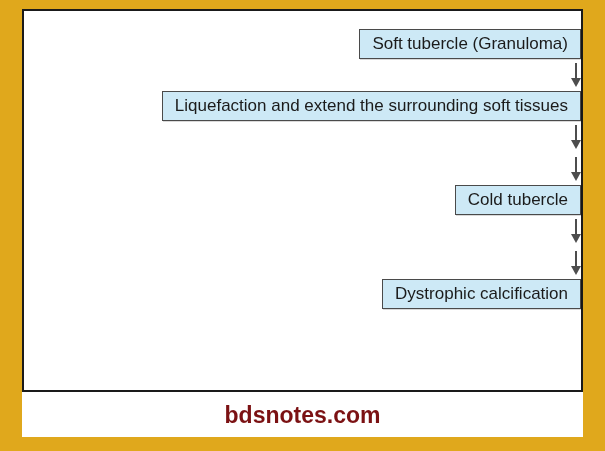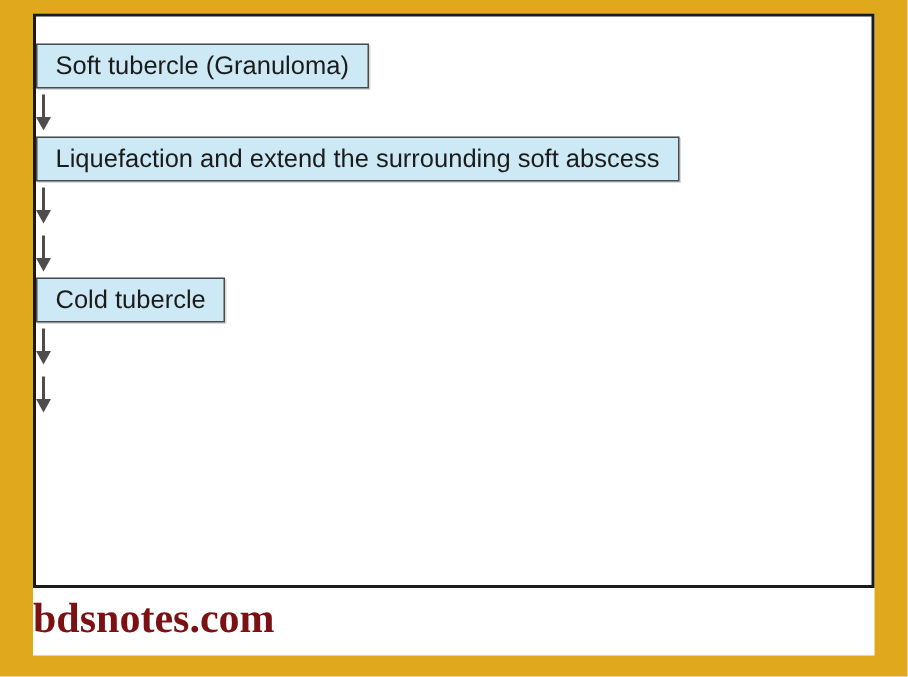--- a/index.html
+++ b/index.html
@@ -26,21 +26,21 @@
     position: absolute;
     top: 0;
     left: 0;
     right: 0;
     height: 383px;
     border: 2px solid #1a1a1a;
     background: #ffffff;
     box-sizing: border-box;
     display: flex;
     flex-direction: column;
-    align-items: flex-start;
+    align-items: flex-end;
     padding-top: 18px;
   }
   .node {
     background: #CDE9F6;
     border: 1.5px solid #4a4a4a;
     padding: 3px 12px 4px 12px;
     font-size: 17px;
     line-height: 21px;
     color: #1b1b1b;
     white-space: nowrap;
@@ -63,42 +63,42 @@
     height: 0;
     border-left: 5.5px solid transparent;
     border-right: 5.5px solid transparent;
     border-top: 9px solid #4d4d4d;
   }
   .footer {
     position: absolute;
     left: 0;
     right: 0;
     bottom: 8px;
-    text-align: left;
-    font-family: Liberation Serif, serif;
+    text-align: center;
+    font-family: Liberation Sans, sans-serif;
     font-weight: bold;
-    font-size: 28px;
+    font-size: 23px;
     color: #7B1113;
   }
 </style>
 </head>
 <body>
 
 <div class="white-panel">
 
   <div class="chart-frame">
 
     <div class="node">Soft tubercle (Granuloma)</div>
 
     <div class="arrow">
       <div class="arrow-line"></div>
       <div class="arrow-head"></div>
     </div>
 
-    <div class="node">Liquefaction and extend the surrounding soft abscess</div>
+    <div class="node">Liquefaction and extend the surrounding soft tissues</div>
 
     <div class="arrow">
       <div class="arrow-line"></div>
       <div class="arrow-head"></div>
     </div>
 
 
     <div class="arrow">
       <div class="arrow-line"></div>
       <div class="arrow-head"></div>
@@ -110,18 +110,19 @@
       <div class="arrow-line"></div>
       <div class="arrow-head"></div>
     </div>
 
 
     <div class="arrow">
       <div class="arrow-line"></div>
       <div class="arrow-head"></div>
     </div>
 
+    <div class="node">Dystrophic calcification</div>
 
   </div>
 
   <div class="footer">bdsnotes.com</div>
 
 </div>
 
 </body></html>

